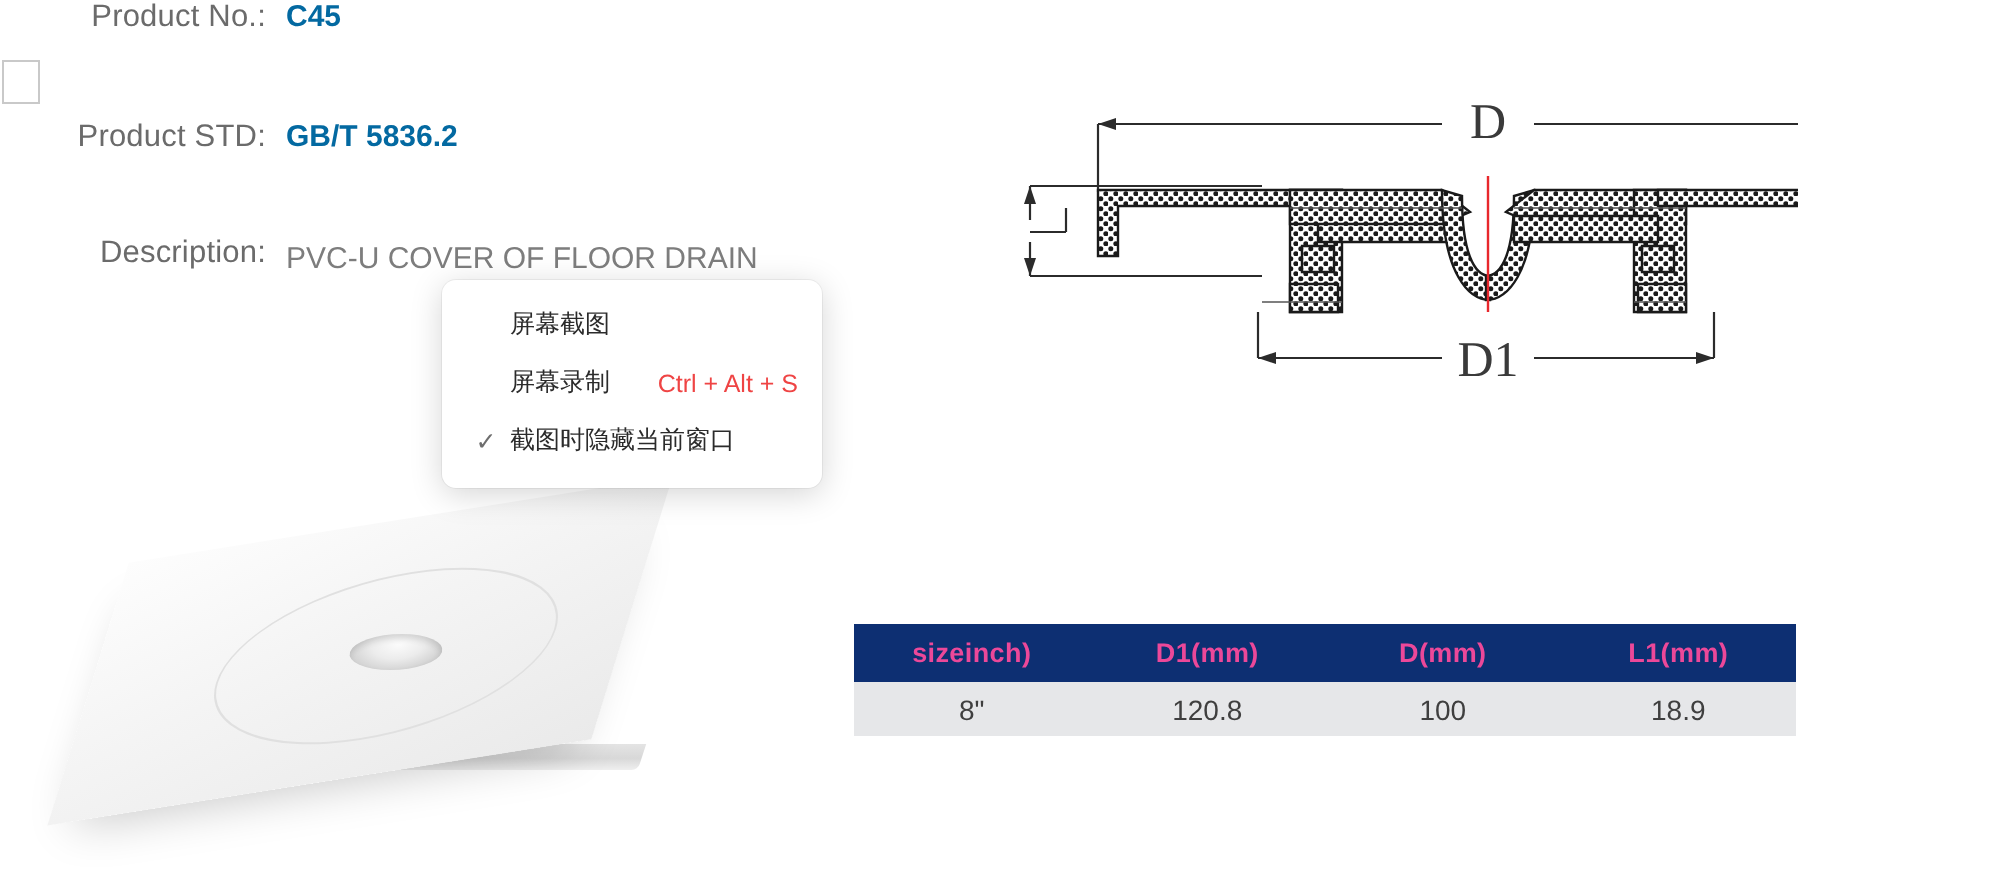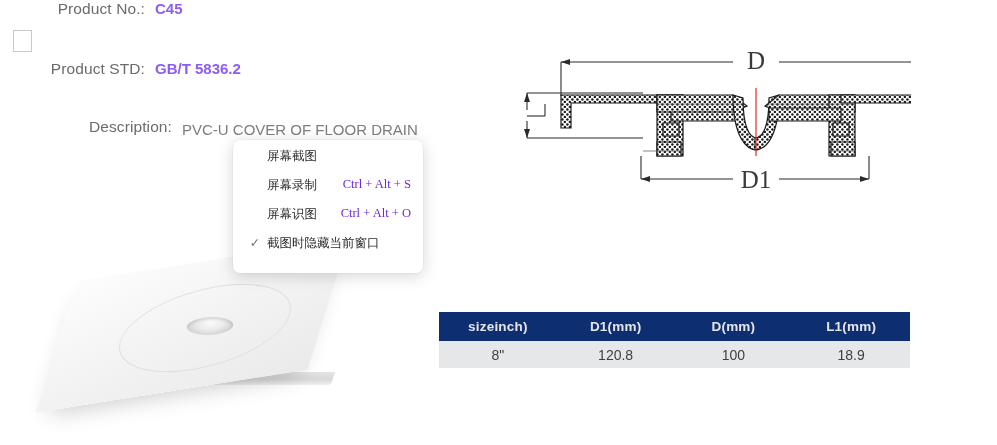--- a/index.html
+++ b/index.html
@@ -2,37 +2,37 @@
 <html><head>
 <meta charset="utf-8">
 <style>
   html,body{margin:0;padding:0;}
   body{
     width:997px;height:445px;
     background:#ffffff;
     font-family:"Liberation Sans","DejaVu Sans",sans-serif;
     overflow:hidden;position:relative;
   }
-  #stage{position:absolute;left:13px;top:0;width:898px;height:445px;overflow:hidden;}
+  #stage{position:absolute;left:1px;top:0;width:898px;height:445px;overflow:hidden;}
 
   
   .spec-list{position:absolute;left:0;top:0;width:470px;}
   .spec-row{display:flex;align-items:baseline;height:30px;}
   .spec-label{
     width:132px;text-align:right;padding-right:10px;
     color:#6b6b6b;font-size:15.5px;font-weight:400;letter-spacing:.1px;
   }
-  .spec-value{font-size:15px;color:#8b5cf6;font-weight:700;}
+  .spec-value{font-size:15px;color:#0369a1;font-weight:700;}
   .spec-value.light{color:#7d7d7d;font-weight:400;font-size:15px;margin-top:28px;}
   .color-swatch{
     display:inline-block;width:17px;height:20px;
     border:1px solid #c9c9c9;background:#ffffff;vertical-align:-4px;
   }
   .row-desc{height:34px;}
-  .row-desc .spec-label{font-size:15.5px;margin-left:27px;}
+  .row-desc .spec-label{font-size:15.5px;}
   .row-desc .spec-value{position:relative;top:3px;}
 
   
   .render-wrap{position:absolute;left:35px;top:255px;width:350px;height:150px;}
   .plate{
     position:absolute;left:8px;top:8px;width:272px;height:125px;
     transform:skewY(-9deg) skewX(-18deg);
     background:linear-gradient(160deg,#fdfdfd 0%,#f4f4f4 45%,#eaeaea 100%);
     box-shadow:0 14px 22px -12px rgba(0,0,0,.22);
   }
@@ -57,49 +57,49 @@
 
   
   .drawing{position:absolute;left:498px;top:38px;width:470px;height:175px;}
 
   
   .spec-table{
     position:absolute;left:426px;top:312px;width:471px;
     border-collapse:collapse;table-layout:fixed;
   }
   .spec-table th{
-    background:#0d2f72;color:#e5e5e5;
+    background:#0d2f72;color:#ec4899;
     font-size:13.5px;font-weight:700;
     height:27px;text-align:center;letter-spacing:.2px;
     border:none;
   }
   .spec-table td{
     background:#e6e7e9;color:#3f3f3f;
     font-size:14px;height:25px;text-align:center;font-weight:400;
   }
 
   
   .ctx-menu{
     position:absolute;left:220px;top:140px;width:190px;
     background:#ffffff;border-radius:7px;
     box-shadow:0 3px 16px rgba(0,0,0,.17),0 0 0 .5px rgba(0,0,0,.05);
     padding:8px 0 9px 0;
   }
   .ctx-item{
-    display:flex;align-items:flex-start;
+    display:flex;align-items:center;
     height:29px;padding:0 12px 0 10px;
     font-size:12.5px;color:#2b2b2b;white-space:nowrap;
-    font-family:Liberation Serif, serif;
+    font-family:Liberation Sans, sans-serif;
   }
   .ctx-check{
     width:24px;flex:0 0 24px;display:flex;align-items:center;justify-content:center;
     color:#6e6e6e;
   }
   .ctx-label{flex:1 1 auto;}
-  .ctx-shortcut{color:#6d28d9;margin-left:5px;}
+  .ctx-shortcut{color:#ef4444;margin-left:5px;}
 </style>
 </head>
 <body>
 
 <div id="stage">
 
   <div class="spec-list">
 
     <div class="spec-row">
       <div class="spec-label">Product No.:</div>
@@ -240,25 +240,20 @@
       <span class="ctx-label">屏幕截图</span>
       <span class="ctx-shortcut"></span>
     </div>
 
     <div class="ctx-item">
       <span class="ctx-check"></span>
       <span class="ctx-label">屏幕录制</span>
       <span class="ctx-shortcut">Ctrl + Alt + S</span>
     </div>
 
-    <div class="ctx-item">
-      <span class="ctx-check"></span>
-      <span class="ctx-label">屏幕识图</span>
-      <span class="ctx-shortcut">Ctrl + Alt + O</span>
-    </div>
 
 
     <div class="ctx-item">
       <span class="ctx-check">✓</span>
       <span class="ctx-label">截图时隐藏当前窗口</span>
       <span class="ctx-shortcut"></span>
     </div>
 
   </div>
 

